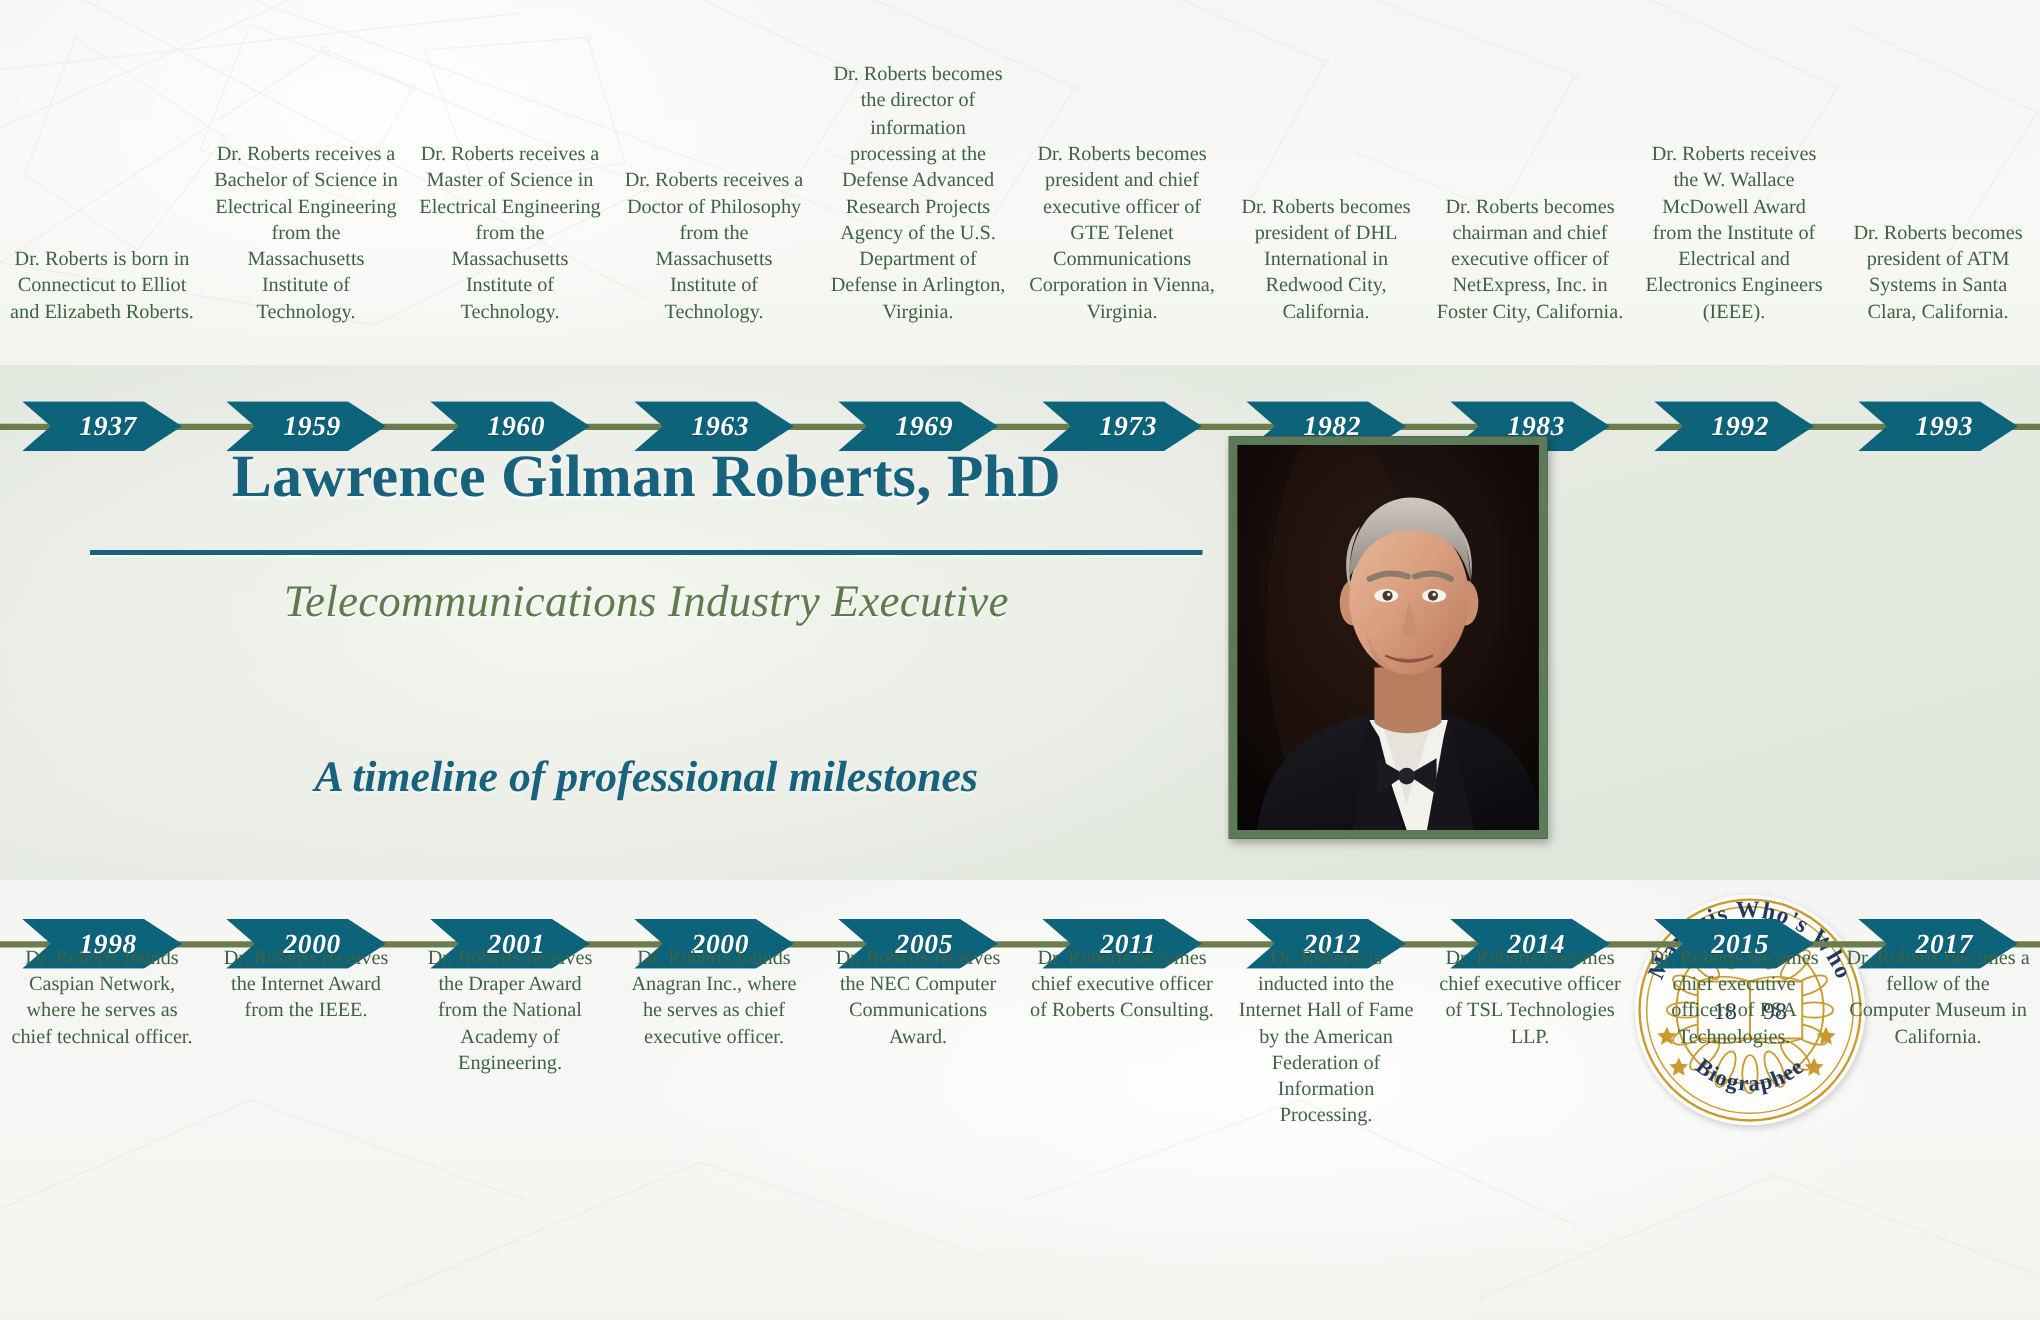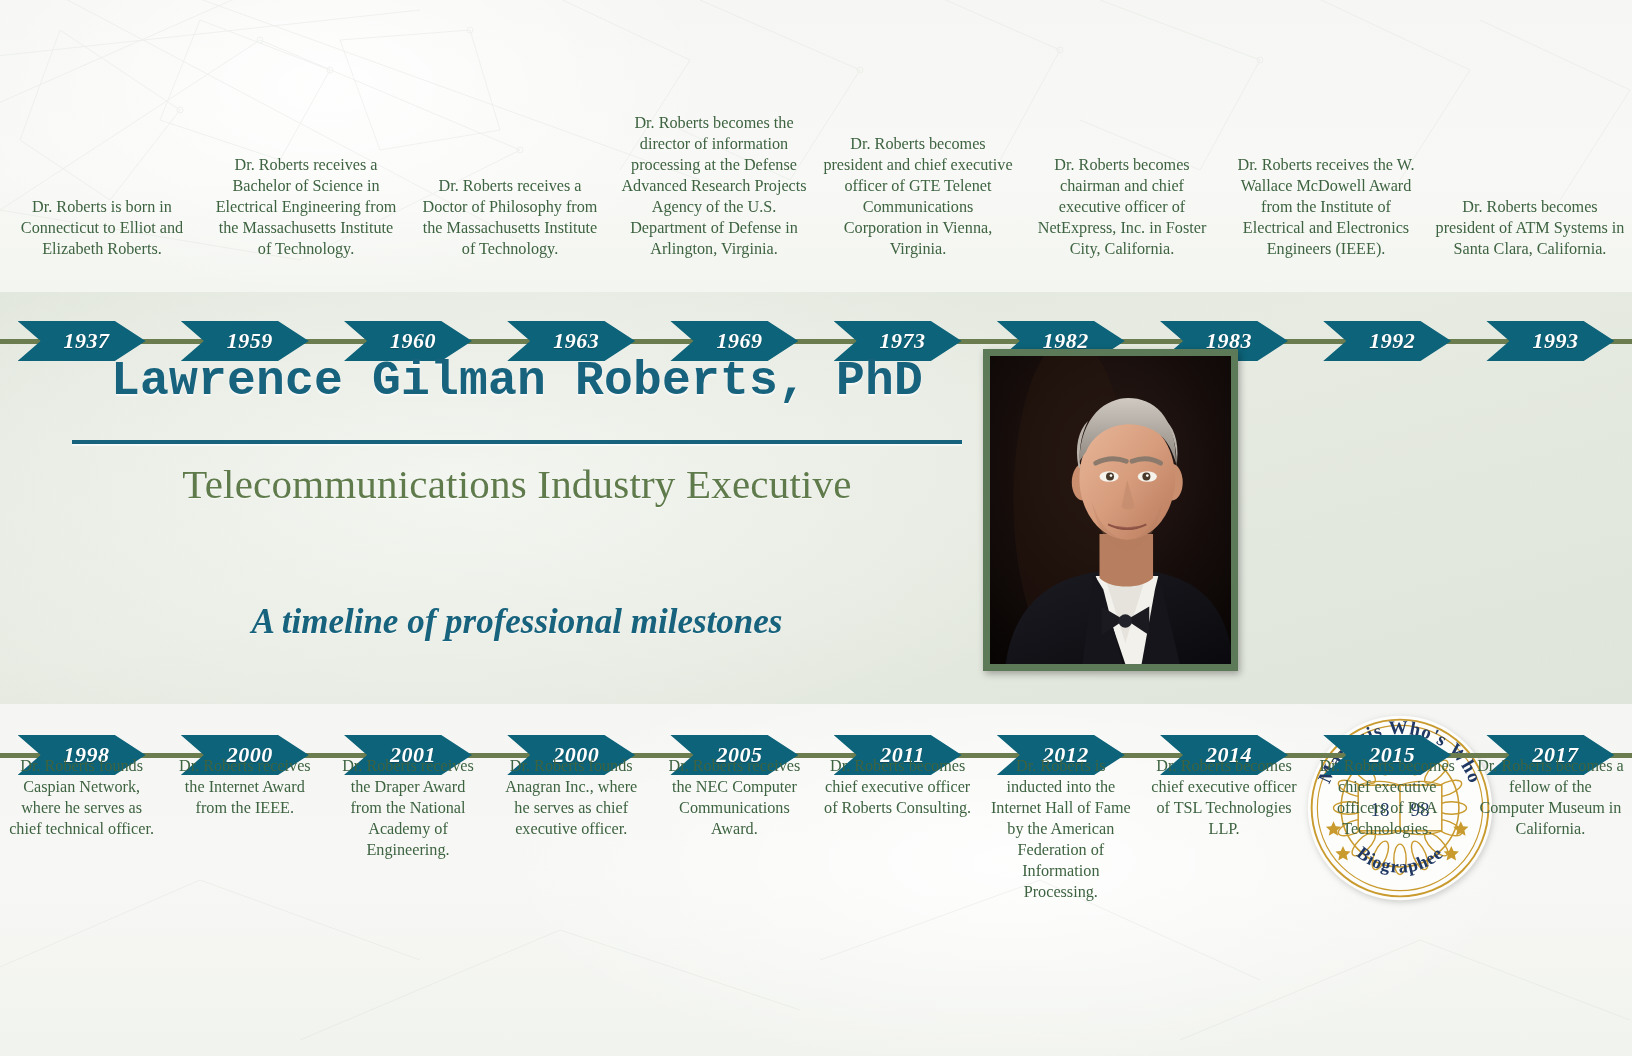--- a/index.html
+++ b/index.html
@@ -149,43 +149,43 @@
     position: absolute;
     left: 72px;
     top: 62px;
     width: 890px;
     text-align: center;
     color: #17627d;
     font-size: 48px;
     font-weight: 700;
     letter-spacing: 0.2px;
     text-shadow: 0 2px 2px rgba(255,255,255,0.75);
-    font-family: Liberation Mono, monospace;
   }
 
   .rule {
     position: absolute;
     left: 72px;
     top: 148px;
     width: 890px;
     height: 4px;
     background: #17627d;
     box-shadow: 0 2px 0 rgba(255,255,255,0.6);
   }
 
   .subtitle {
     position: absolute;
     left: 72px;
     top: 168px;
     width: 890px;
     text-align: center;
     color: #5f7a4b;
-    font-size: 41px;
+    font-size: 36px;
     letter-spacing: 0.2px;
     text-shadow: 0 1px 1px rgba(255,255,255,0.7);
+    font-style: italic;
   }
 
   .tagline {
     position: absolute;
     left: 72px;
     top: 310px;
     width: 890px;
     text-align: center;
     color: #17627d;
     font-size: 35px;
@@ -250,23 +250,25 @@
       <circle cx="520" cy="150" r="3"></circle>
         <circle cx="860" cy="70" r="3"></circle>
       <circle cx="1060" cy="50" r="3"></circle>
         <circle cx="1260" cy="60" r="3"></circle>
     </g>
   </svg>
 
   <div class="milestones top">
     <div class="milestone">Dr. Roberts is born in Connecticut to Elliot and Elizabeth Roberts.</div>
     <div class="milestone">Dr. Roberts receives a Bachelor of Science in Electrical Engineering from the Massachusetts Institute of Technology.</div>
+    <div class="milestone">Dr. Roberts receives a Master of Science in Electrical Engineering from the Massachusetts Institute of Technology.</div>
     <div class="milestone">Dr. Roberts receives a Doctor of Philosophy from the Massachusetts Institute of Technology.</div>
     <div class="milestone">Dr. Roberts becomes the director of information processing at the Defense Advanced Research Projects Agency of the U.S. Department of Defense in Arlington, Virginia.</div>
     <div class="milestone">Dr. Roberts becomes president and chief executive officer of GTE Telenet Communications Corporation in Vienna, Virginia.</div>
+    <div class="milestone">Dr. Roberts becomes president of DHL International in Redwood City, California.</div>
     <div class="milestone">Dr. Roberts becomes chairman and chief executive officer of NetExpress, Inc. in Foster City, California.</div>
     <div class="milestone">Dr. Roberts receives the W. Wallace McDowell Award from the Institute of Electrical and Electronics Engineers (IEEE).</div>
     <div class="milestone">Dr. Roberts becomes president of ATM Systems in Santa Clara, California.</div>
   </div>
 
   <div class="axis top">
     <div class="axis-line"></div>
     <div class="chevrons">
       <div class="chev-cell">
           <div class="chevron">1937</div>

